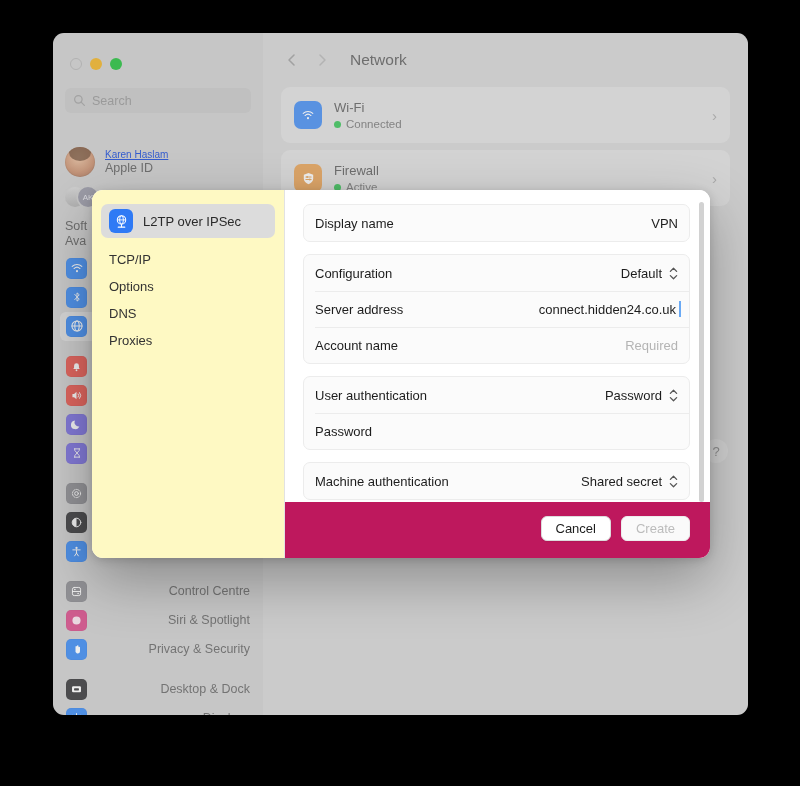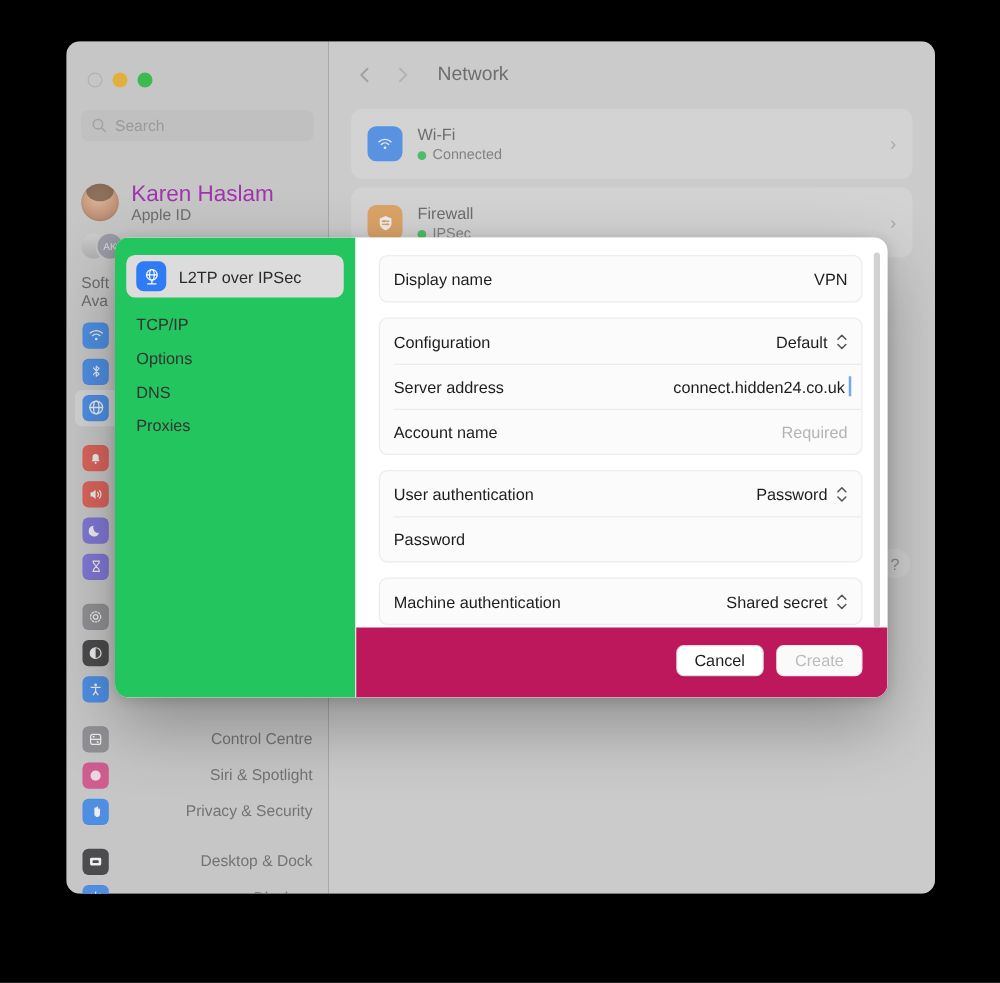--- a/index.html
+++ b/index.html
@@ -81,21 +81,21 @@
     background: radial-gradient(circle at 45% 35%, #e8c0a0, #c89070 60%, #9b6b52);
     flex: none; box-shadow: inset 0 0 0 1px rgba(0,0,0,.06);
     position: relative; overflow: hidden;
   }
   .avatar::after {
     content: ""; position: absolute; left: 4px; top: -3px;
     width: 22px; height: 17px; border-radius: 50%;
     background: #6b4a33; opacity: .75;
   }
   .acct-text { display: flex; flex-direction: column; line-height: 1.12; }
-  .acct-name { font-size: 18px; color: #a21caf; }
+  .acct-name { font-size: 10px; color: #1d4ed8; text-decoration: underline; }
   .acct-sub  { font-size: 12.5px; color: #636363; }
 
   .family-row { display: flex; align-items: center; gap: 10px; padding: 4px 12px; height: 32px; }
   .fam-stack { position: relative; width: 36px; height: 24px; flex: none; }
   .fam-a, .fam-b {
     position: absolute; width: 20px; height: 20px; border-radius: 50%;
     top: 2px; box-shadow: 0 0 0 1.5px #cfcfcf;
   }
   .fam-a { left: 0; background: linear-gradient(#d8d8d8,#b4b4b4); }
   .fam-b { left: 13px; background: #9a9aa8; color: #e9e9ef; font-size: 8px;
@@ -182,21 +182,21 @@
     left: 92px; top: 190px;
     width: 618px; height: 368px;
     background: #ffffff;
     border-radius: 11px;
     display: flex;
     overflow: hidden;
     box-shadow: 0 22px 56px rgba(0,0,0,0.30), 0 2px 10px rgba(0,0,0,0.16);
   }
 
   .sheet-side {
-    width: 193px; background: #22c55e;
+    width: 193px; background: #fef9c3;
     border-right: 1px solid #e2e2e2;
     padding: 14px 9px 0 9px;
   }
   .proto-item {
     display: flex; align-items: center; gap: 10px;
     height: 34px; padding: 0 8px;
     border-radius: 7px; background: #dcdcdc;
   }
   .proto-ico {
     width: 24px; height: 24px; border-radius: 6px; flex: none;
@@ -519,21 +519,21 @@
                     <line x1="5.2" y1="9" x2="10.8" y2="9"></line>
                   </g>
                   <circle cx="6.6" cy="6.4" r="1" fill="#e8a55c"></circle>
                   <circle cx="9.4" cy="9" r="1" fill="#e8a55c"></circle>
                 </svg>
               </div>
               <div class="net-txt">
                 <span class="net-name">Firewall</span>
      <span class="net-status">
        <i class="dot" style="background: rgb(62, 196, 92);"></i>
-                  <em style="font-style:normal">IPSec</em>
+                  <em style="font-style:normal">Active</em>
      </span>
               </div>
               <span class="disclosure">›</span>
             </div>
           </div>
         </div>
 
       <div class="help-btn">?</div>
     </div>
 

